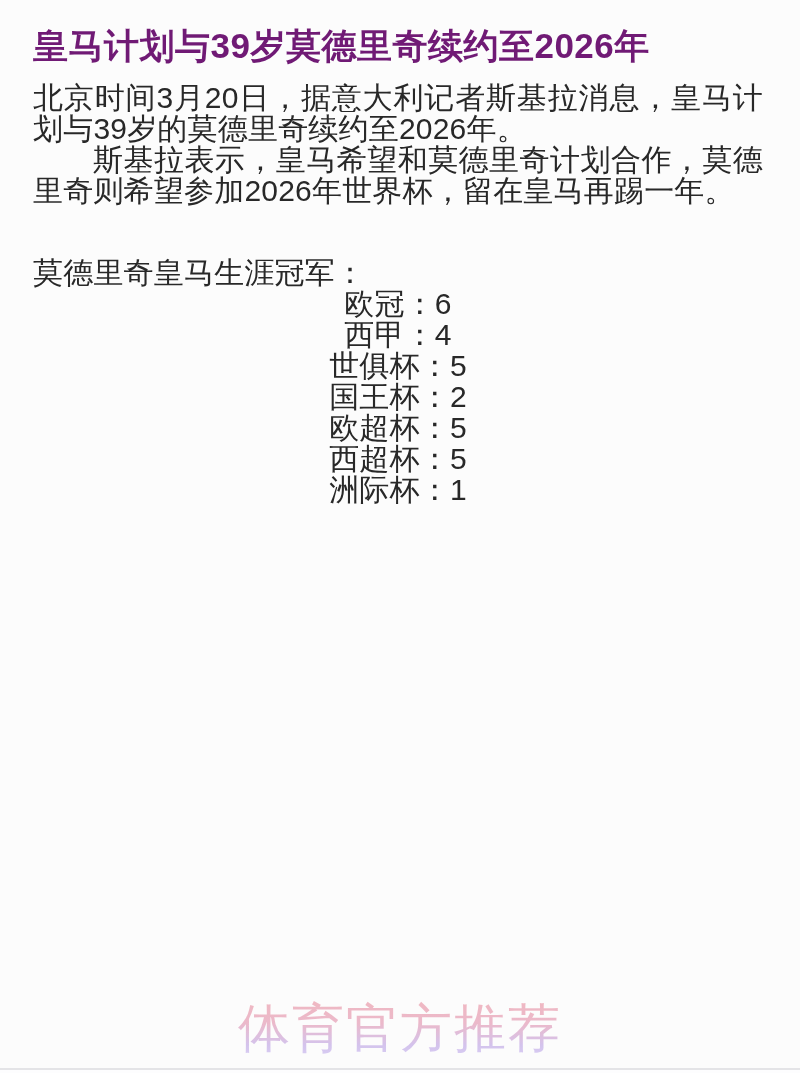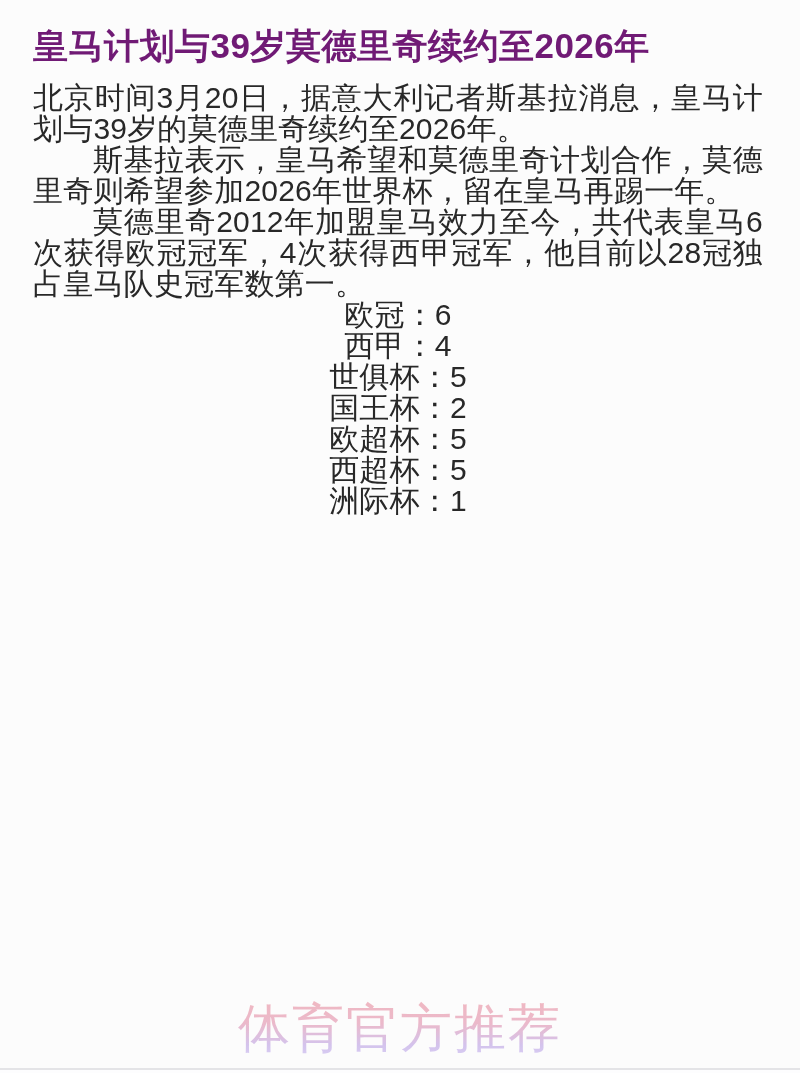--- a/index.html
+++ b/index.html
@@ -79,23 +79,23 @@
 <body>
 
 <main class="article">
   <h1 class="article-title">皇马计划与39岁莫德里奇续约至2026年</h1>
 
   <p class="para">北京时间3月20日，据意大利记者斯基拉消息，皇马计划与39岁的莫德里奇续约至2026年。</p>
 
   <p class="para indented">斯基拉表示，皇马希望和莫德里奇计划合作，莫德里奇则希望参加2026年世界杯，留在皇马再踢一年。</p>
 
 
-  <p class="para indented">莫德里奇2012年加盟皇马效力至今，共代表皇马6次获得欧冠冠军，4次获得西甲冠军，他目前以28冠独占皇马队史冠军数第一。</p>
 
   <section>
+    <p class="para honors-heading">莫德里奇皇马生涯冠军：</p>
 
     <p class="para honor-item">欧冠：6</p>
 
     <p class="para honor-item">西甲：4</p>
 
     <p class="para honor-item">世俱杯：5</p>
 
     <p class="para honor-item">国王杯：2</p>
 
     <p class="para honor-item">欧超杯：5</p>

